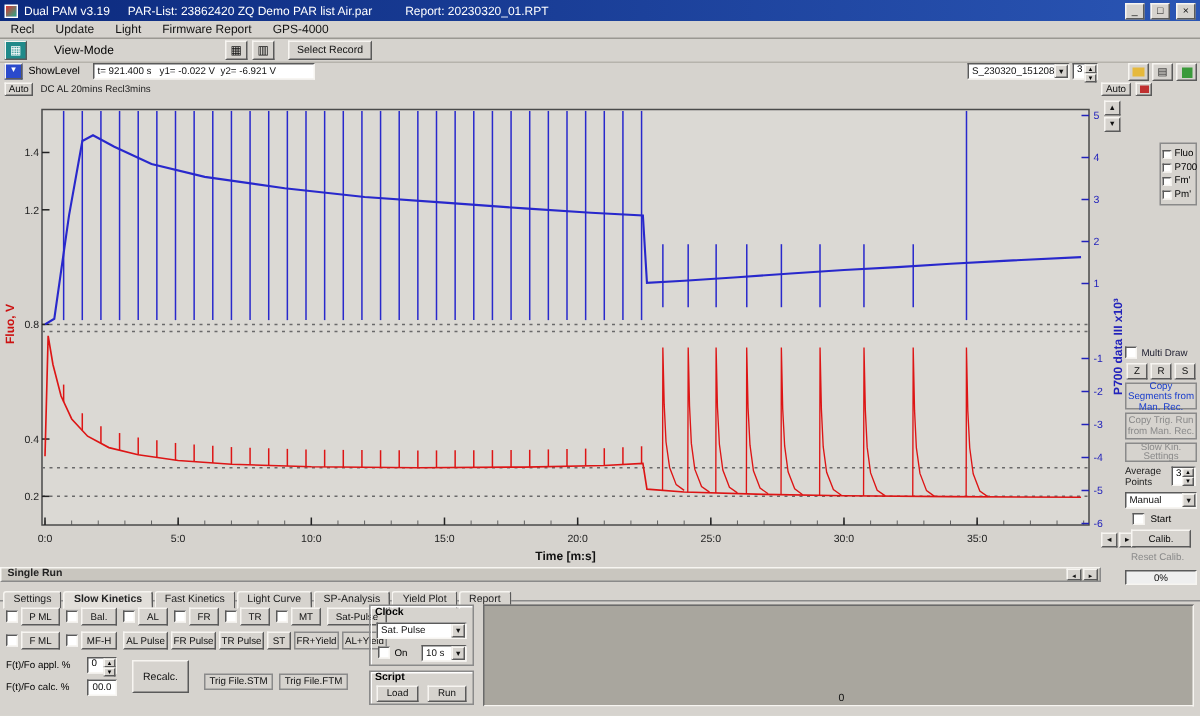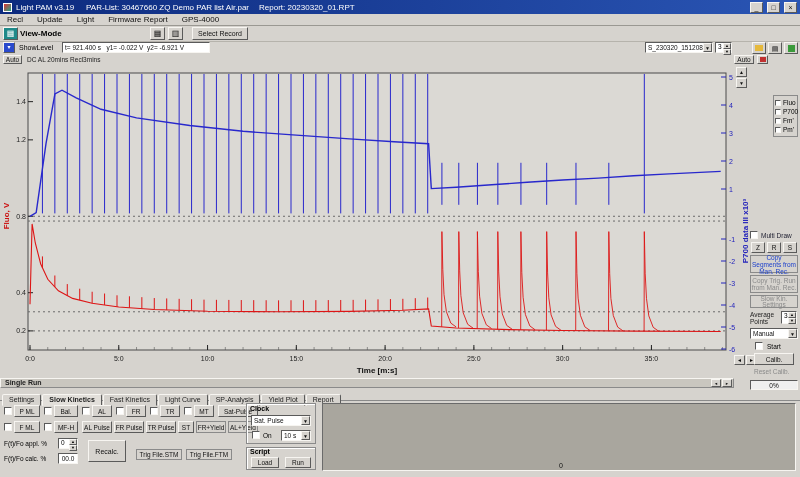--- a/index.html
+++ b/index.html
@@ -27,40 +27,40 @@
   .grp { border:1px solid #8a8a8a; box-shadow:inset 1px 1px 0 #ffffff; }
   .disab { color:#8a8a8a; }
   .linkish { color:#1a3ecc; }
   .legend-row { display:flex; align-items:center; gap:2px; height:9px; }
 </style>
 </head>
 <body>
 
 <div class="abs titlebar" style="left:0;top:0;width:800px;height:14px;">
   <span class="abs" style="position:static;width:9px;height:9px;background:linear-gradient(135deg,#d33,#2a8);border:1px solid #fff;"></span>
-  <span class="t8">Light PAM v3.19</span>
-  <span class="t8" style="margin-left:8px;">PAR-List: 30467660 ZQ Demo PAR list Air.par</span>
-  <span class="t8" style="margin-left:6px;">Report: 20230320_01.RPT</span>
+  <span class="t8">Dual PAM v3.19</span>
+  <span class="t8" style="margin-left:8px;">PAR-List: 23862420 ZQ Demo PAR list Air.par</span>
+  <span class="t8" style="margin-left:18px;">Report: 20230320_01.RPT</span>
   <span style="flex:1;"></span>
   <span class="winbtn raised btn">_</span>
   <span class="winbtn raised btn">□</span>
   <span class="winbtn raised btn">×</span>
 </div>
 
 <div class="abs menubar" style="left:0;top:14px;width:800px;height:12px;">
   <span>Recl</span>
   <span>Update</span>
   <span>Light</span>
   <span>Firmware Report</span>
   <span>GPS-4000</span>
 </div>
 
 <div class="abs" style="left:0;top:26px;width:800px;height:16px;border-bottom:1px solid #b6b3ac;">
   <span class="abs iconbtn raised btn" style="left:3px;top:1px;background:#1f8a8a;color:#fff;">▦</span>
-  <span class="abs t8" style="left:20px;top:3px;font-weight:bold;">View-Mode</span>
+  <span class="abs t8" style="left:36px;top:3px;font-weight:normal;">View-Mode</span>
   <span class="abs iconbtn raised btn" style="left:150px;top:1px;">▦</span>
   <span class="abs iconbtn raised btn" style="left:168px;top:1px;">▥</span>
   <span class="abs raised btn t7" style="left:192px;top:1px;width:56px;height:13px;">Select Record</span>
 </div>
 
 <div class="abs" style="left:0;top:42px;width:800px;height:13px;">
   <span class="abs iconbtn raised btn" style="left:3px;top:0;width:12px;height:11px;background:#2a4acc;color:#fff;font-size:6px;">▾</span>
   <span class="abs t7" style="left:19px;top:2px;">ShowLevel</span>
   <span class="abs sunken readout" style="left:62px;top:0;width:148px;height:11px;">t= 921.400 s   y1= -0.022 V  y2= -6.921 V</span>
   <span class="abs sunken combo" style="left:645px;top:0;width:68px;height:11px;">

